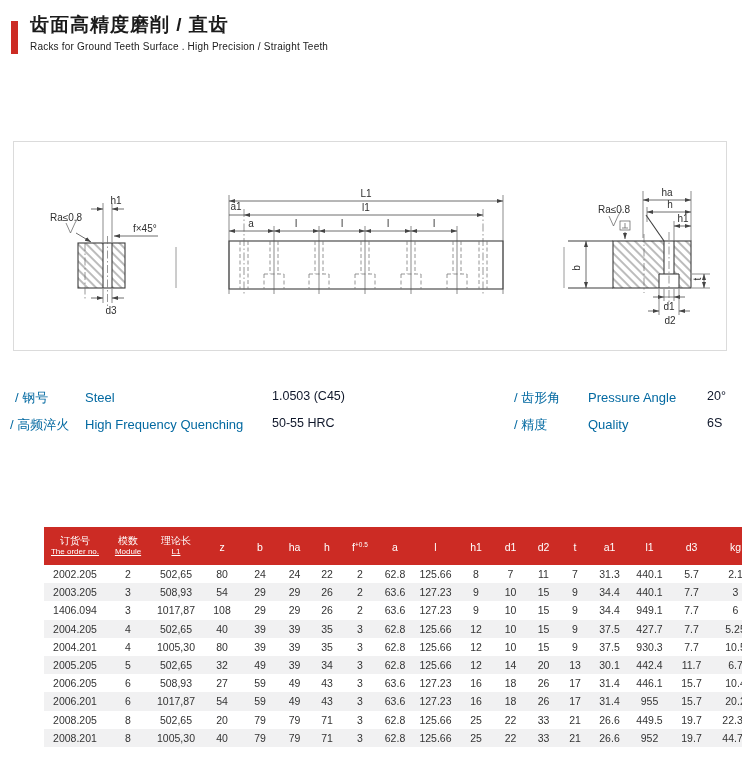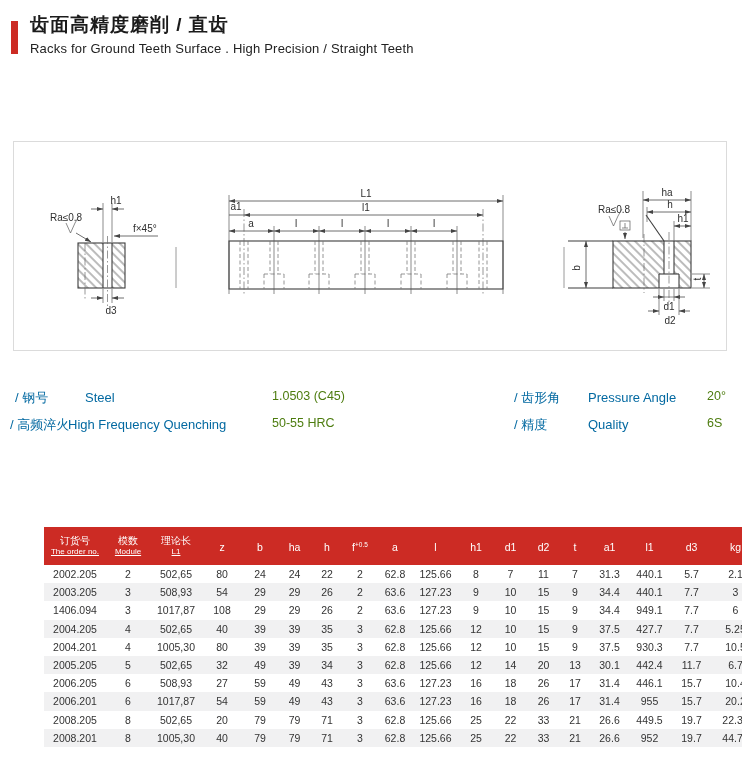--- a/index.html
+++ b/index.html
@@ -3,37 +3,37 @@
 <meta charset="utf-8">
 <style>
   html,body{margin:0;padding:0;width:742px;height:778px;overflow:hidden;background:#fff;
             font-family:"Liberation Sans",sans-serif;}
   .page{position:absolute;inset:0;width:656px;height:778px;background:#fff;}
 
   
   .accent-bar{position:absolute;left:11px;top:21px;width:7px;height:33px;background:var(--red);}
   .page-title{position:absolute;left:30px;top:12px;margin:0;font-size:19px;font-weight:700;
               color:#1b1b1b;letter-spacing:1px;}
-  .page-subtitle{position:absolute;left:30px;top:41px;font-size:13px;color:#222;letter-spacing:.2px;}
+  .page-subtitle{position:absolute;left:30px;top:41px;font-size:10px;color:#222;letter-spacing:.2px;}
 
   
   .drawing-box{position:absolute;left:13px;top:141px;width:714px;height:210px;
                border:1px solid #dbdbdb;box-sizing:border-box;background:#fff;}
   svg{display:block;}
   svg text{font-size:10px;fill:#2e2e2e;}
   .ln{stroke:#3c3c3c;stroke-width:1.1;fill:none;}
   .thin{stroke:#5a5a5a;stroke-width:.7;fill:none;}
   .dim{stroke:#4a4a4a;stroke-width:.8;fill:none;}
   .cl{stroke:#6a6a6a;stroke-width:.7;fill:none;stroke-dasharray:8 2.5 1.5 2.5;}
   .dash{stroke:#7a7a7a;stroke-width:.8;fill:none;stroke-dasharray:4 2.5;}
   .sep{stroke:#9a9a9a;stroke-width:1;}
 
   
   .sp{position:absolute;font-size:13px;color:#0369a1;white-space:nowrap;}
-  .sp-val{font-size:12.5px;color:#4d7c0f;}
+  .sp-val{font-size:12.5px;color:#0f172a;}
 
   
   .spec-table{position:absolute;left:14px;top:527px;width:714px;border-collapse:collapse;
               table-layout:fixed;margin-left:30px;}
   .spec-table th{background:var(--red);color:#fff;font-weight:400;height:38px;padding:0;
                  vertical-align:middle;text-align:center;}
   .spec-table th .zh{font-size:10px;line-height:12px;}
   .spec-table th .en{font-size:8px;line-height:10px;text-decoration:underline;}
   .spec-table th .single{font-size:10.5px;}
   .spec-table th sup{font-size:6.5px;vertical-align:4px;}
@@ -215,21 +215,21 @@
       </g>
     </svg>
   </div>
 
   <section>
     <span class="sp" style="left:15px;top:389px">/ 钢号</span>
     <span class="sp" style="left:85px;top:390px">Steel</span>
     <span class="sp sp-val" style="left:272px;top:389px">1.0503 (C45)</span>
 
     <span class="sp" style="left:10px;top:416px">/ 高频淬火</span>
-    <span class="sp" style="left:68px;top:417px">High Frequency Quenching</span>
+    <span class="sp" style="left:85px;top:417px">High Frequency Quenching</span>
     <span class="sp sp-val" style="left:272px;top:416px">50-55 HRC</span>
 
     <span class="sp" style="left:514px;top:389px">/ 齿形角</span>
     <span class="sp" style="left:588px;top:390px">Pressure Angle</span>
     <span class="sp sp-val" style="left:707px;top:389px">20°</span>
 
     <span class="sp" style="left:514px;top:416px">/ 精度</span>
     <span class="sp" style="left:588px;top:417px">Quality</span>
     <span class="sp sp-val" style="left:707px;top:416px">6S</span>
   </section>

